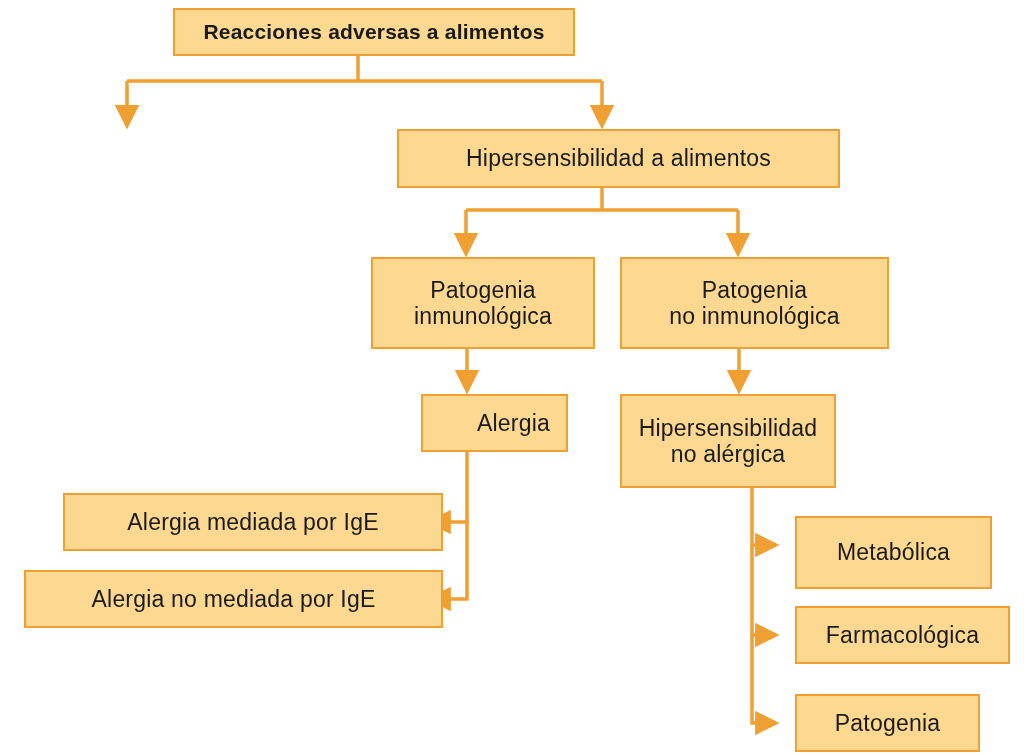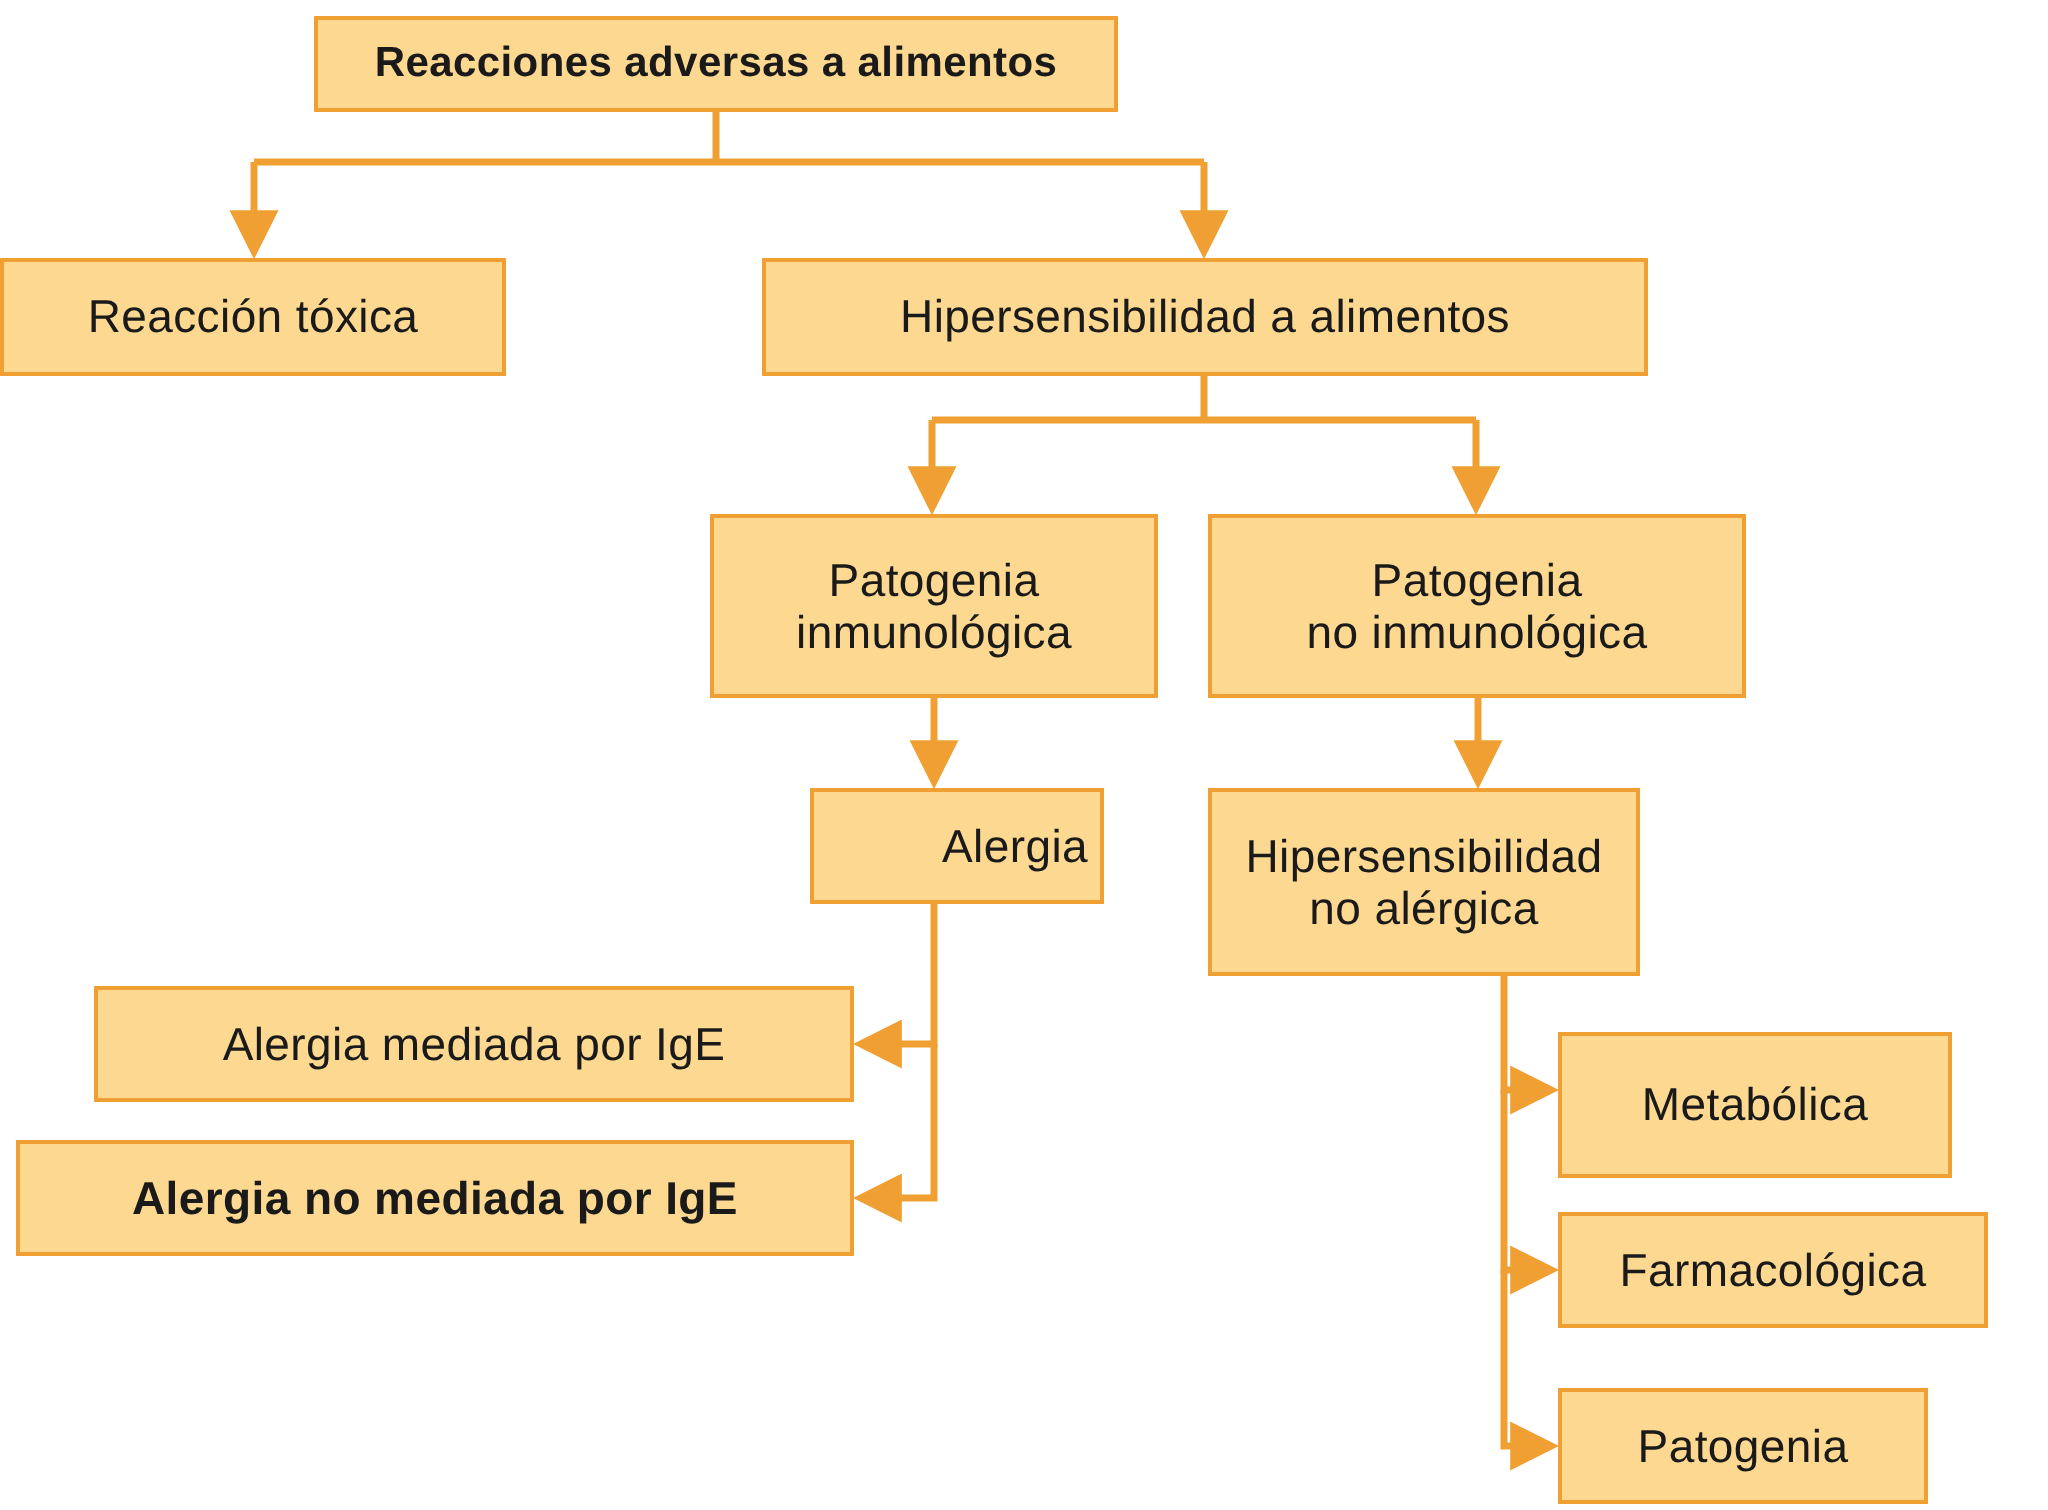--- a/index.html
+++ b/index.html
@@ -23,21 +23,22 @@
     background: #fcd890;
     border: 2px solid #f0a032;
     color: #1a1a1a;
     display: flex;
     align-items: center;
     justify-content: center;
     text-align: center;
     line-height: 1.15;
     font-size: 23px;
     letter-spacing: 0.2px;
-    padding: 2px 6px;
+    padding: 2px 16px;
+    margin-left: 16px;
   }
   .node.bold {
     font-weight: bold;
     font-size: 21px;
   }
   .node .txt {
     display: block;
     width: 100%;
     white-space: pre-line;
   }
@@ -86,23 +87,20 @@
 
     <path class="lk" d="M752,488 L752,545 L774,545" marker-end="url(#arrow)"></path>
     <path class="lk" d="M752,545 L752,635 L774,635" marker-end="url(#arrow)"></path>
     <path class="lk" d="M752,635 L752,723 L774,723" marker-end="url(#arrow)"></path>
   </svg>
 
   <div class="node bold" style="left:157px; top:8px; width:402px; height:48px;">
     <span class="txt">Reacciones adversas a alimentos</span>
   </div>
 
-  <div class="node" style="left:0px; top:129px; width:253px; height:59px;">
-    <span class="txt">Reacción tóxica</span>
-  </div>
 
   <div class="node" style="left:381px; top:129px; width:443px; height:59px;">
     <span class="txt">Hipersensibilidad a alimentos</span>
   </div>
 
   <div class="node" style="left:355px; top:257px; width:224px; height:92px;">
     <span class="txt">Patogenia
 inmunológica</span>
   </div>
 
@@ -117,21 +115,21 @@
 
   <div class="node" style="left:604px; top:394px; width:216px; height:94px;">
     <span class="txt">Hipersensibilidad
 no alérgica</span>
   </div>
 
   <div class="node" style="left:47px; top:493px; width:380px; height:58px;">
     <span class="txt">Alergia mediada por IgE</span>
   </div>
 
-  <div class="node" style="left:8px; top:570px; width:419px; height:58px;font-weight:bold;">
+  <div class="node" style="left:8px; top:570px; width:419px; height:58px;">
     <span class="txt">Alergia no mediada por IgE</span>
   </div>
 
   <div class="node" style="left:779px; top:516px; width:197px; height:73px;">
     <span class="txt">Metabólica</span>
   </div>
 
   <div class="node" style="left:779px; top:606px; width:215px; height:58px;">
     <span class="txt">Farmacológica</span>
   </div>

